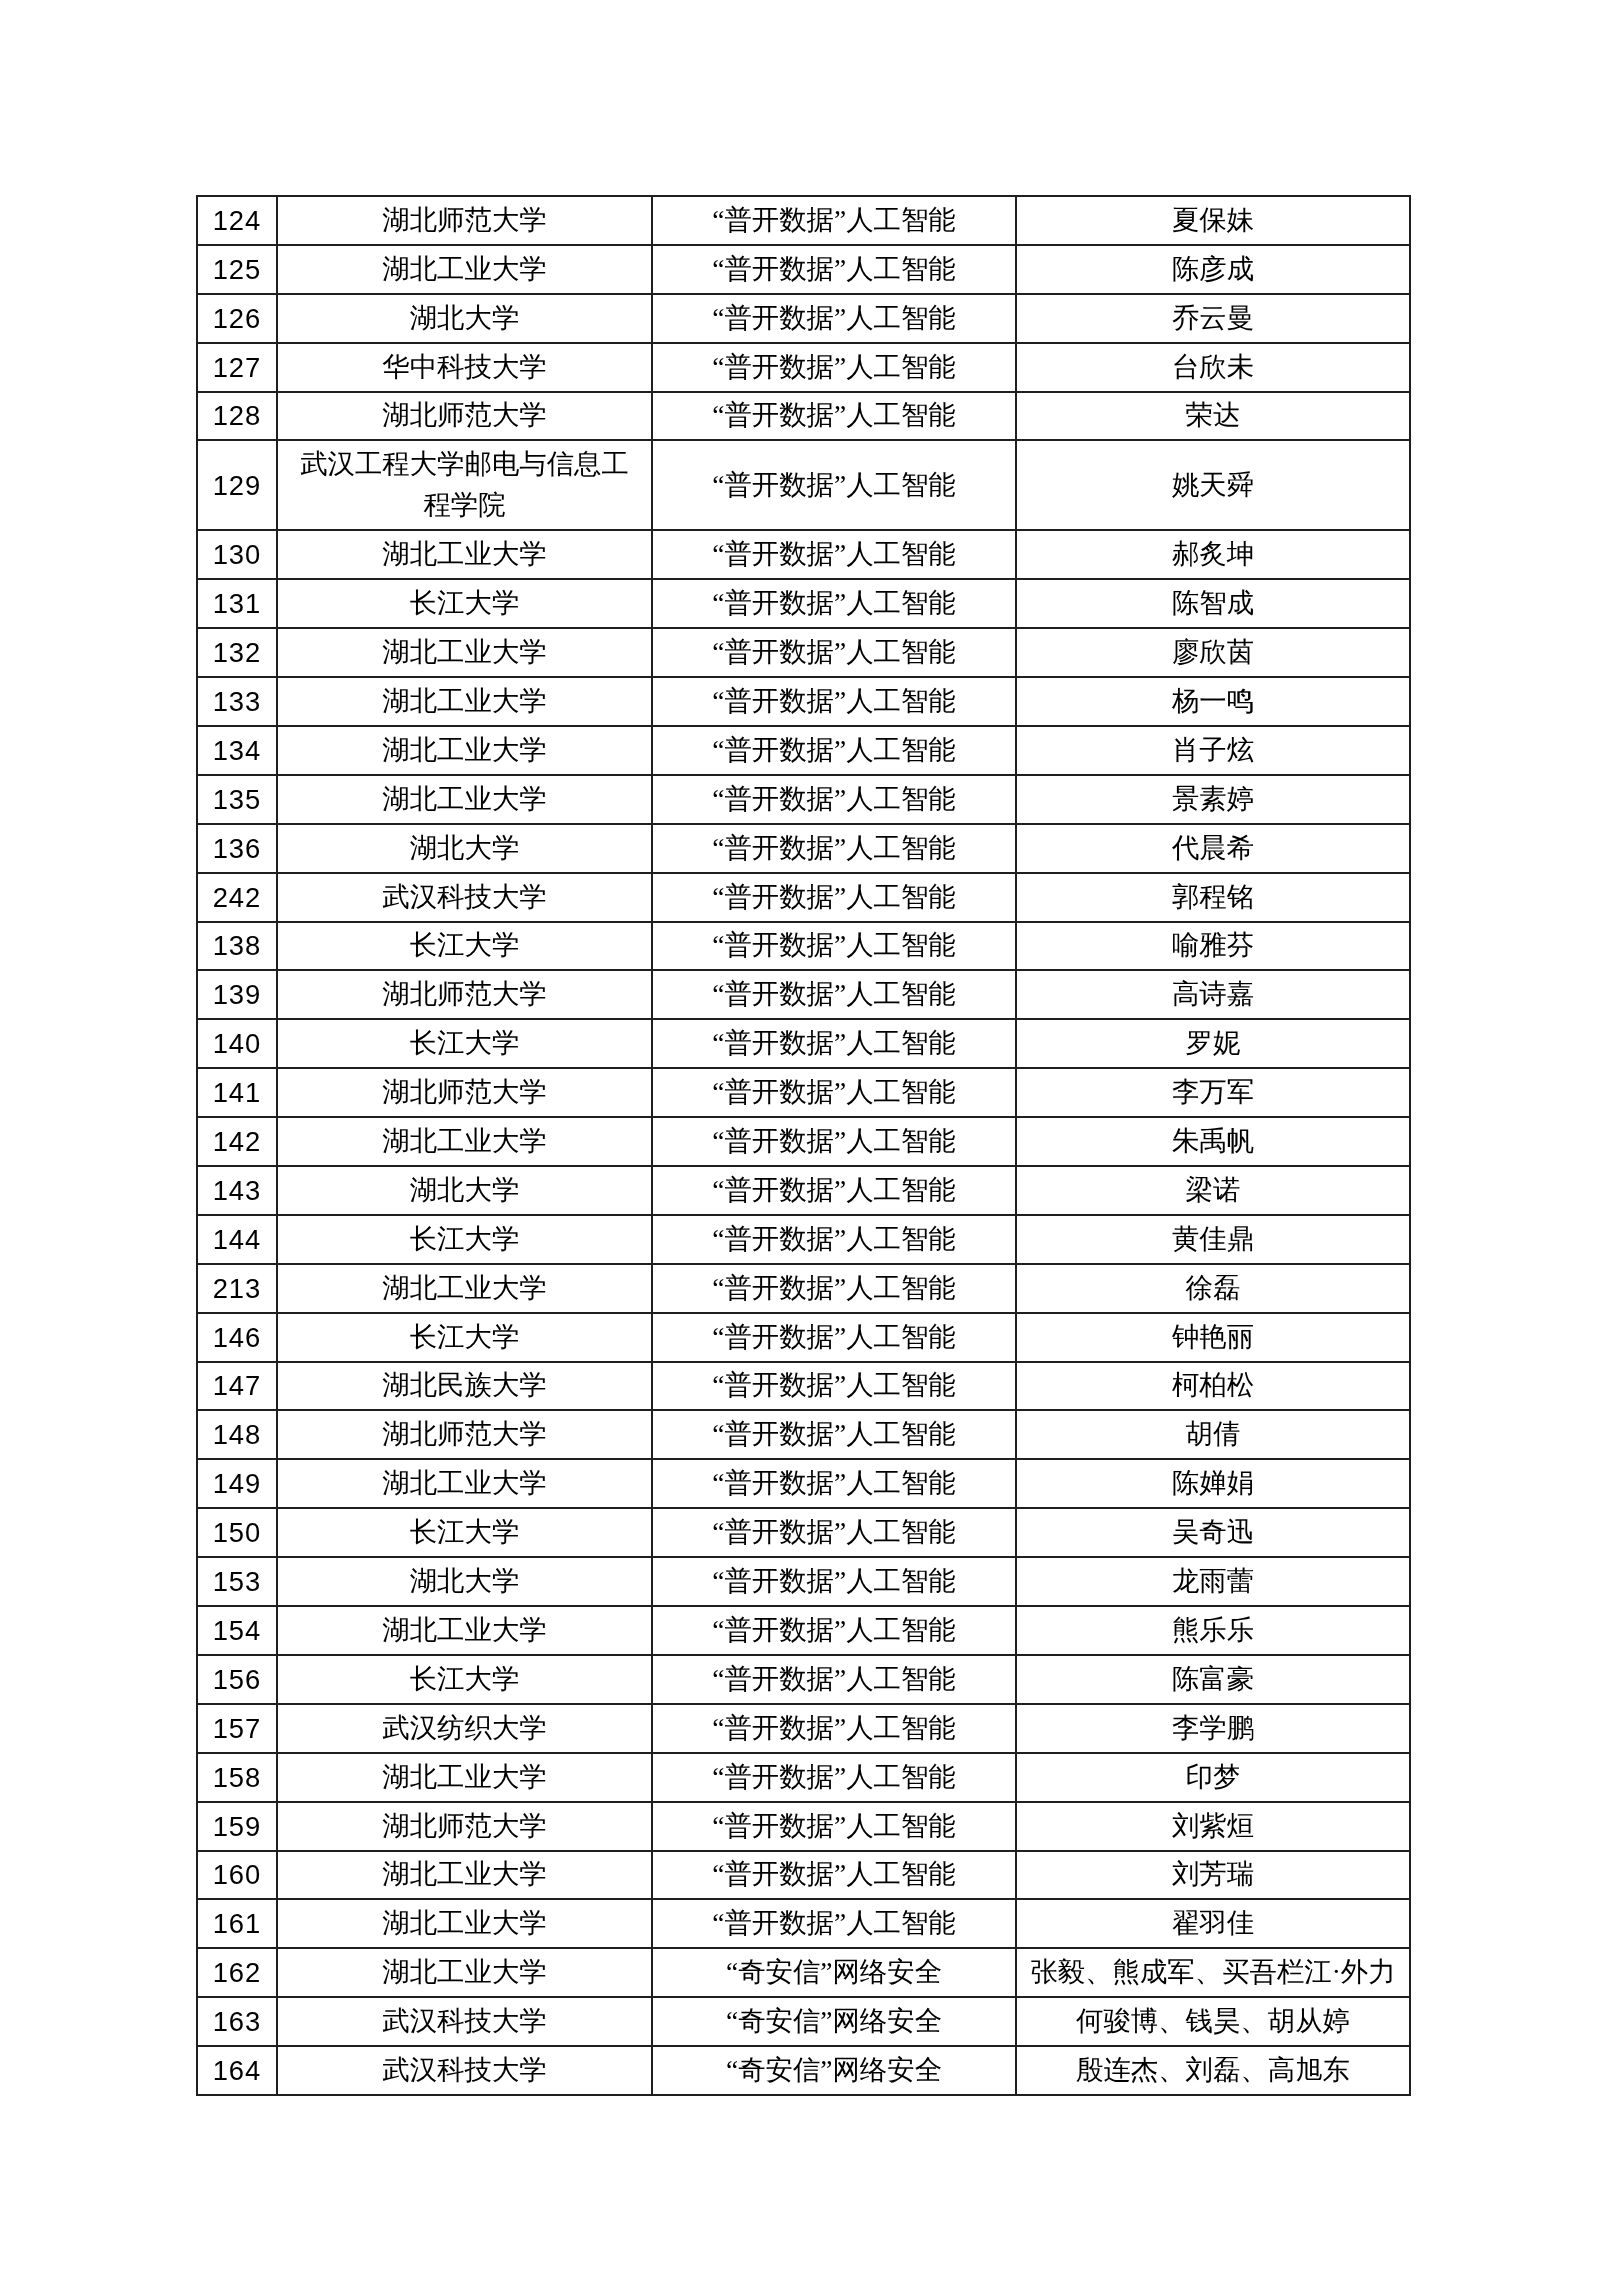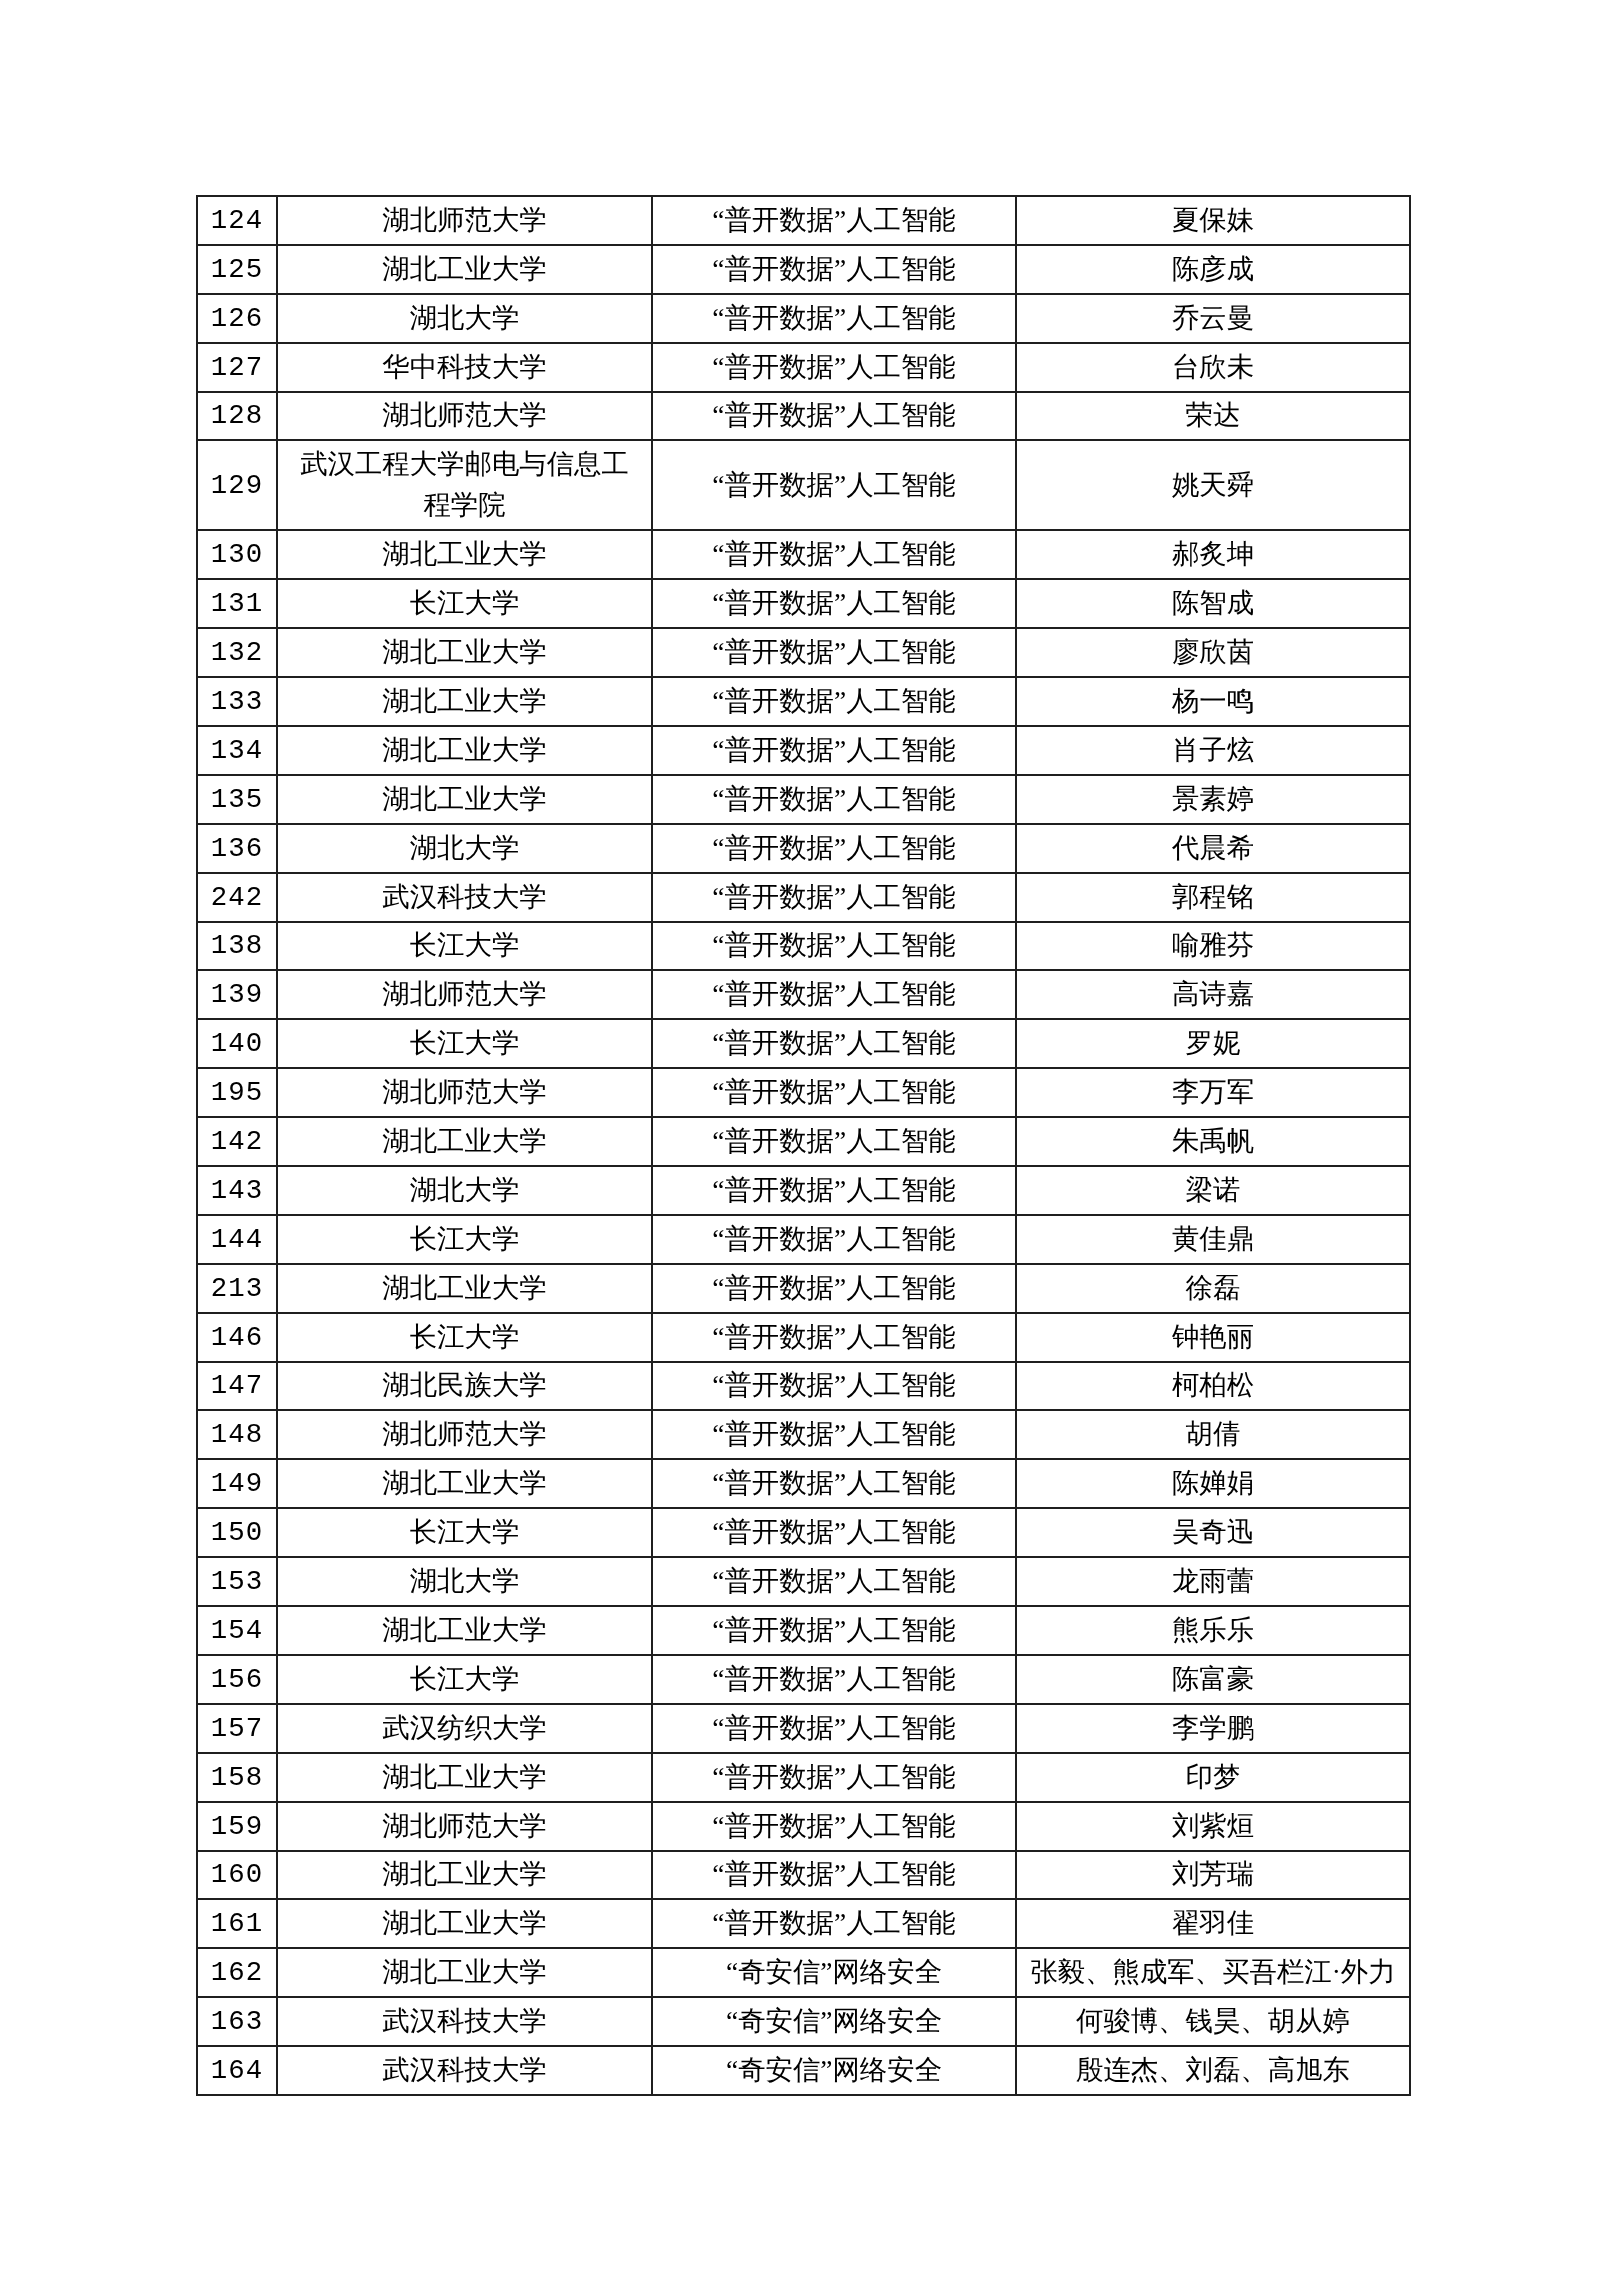--- a/index.html
+++ b/index.html
@@ -29,21 +29,21 @@
     box-sizing: border-box;
     text-align: center;
     vertical-align: middle;
     font-size: 27.4px;
     line-height: 1.5;
     padding: 2.9px 9.8px;
     height: 43px;
     word-break: break-all;
   }
   td.c-num {
-    font-family: Liberation Mono, monospace;
+    font-family: Liberation Sans, sans-serif;
     letter-spacing: 1px;
   }
 </style>
 </head>
 <body>
 
 <div class="page">
   <table class="roster">
     <colgroup>
       <col style="width:80px">
@@ -148,21 +148,21 @@
     <td class="c-prog">“普开数据”人工智能</td>
     <td class="c-name">高诗嘉</td>
   </tr>
         <tr>
     <td class="c-num">140</td>
     <td class="c-univ">长江大学</td>
     <td class="c-prog">“普开数据”人工智能</td>
     <td class="c-name">罗妮</td>
   </tr>
         <tr>
-    <td class="c-num">195</td>
+    <td class="c-num">141</td>
     <td class="c-univ">湖北师范大学</td>
     <td class="c-prog">“普开数据”人工智能</td>
     <td class="c-name">李万军</td>
   </tr>
         <tr>
     <td class="c-num">142</td>
     <td class="c-univ">湖北工业大学</td>
     <td class="c-prog">“普开数据”人工智能</td>
     <td class="c-name">朱禹帆</td>
   </tr>

